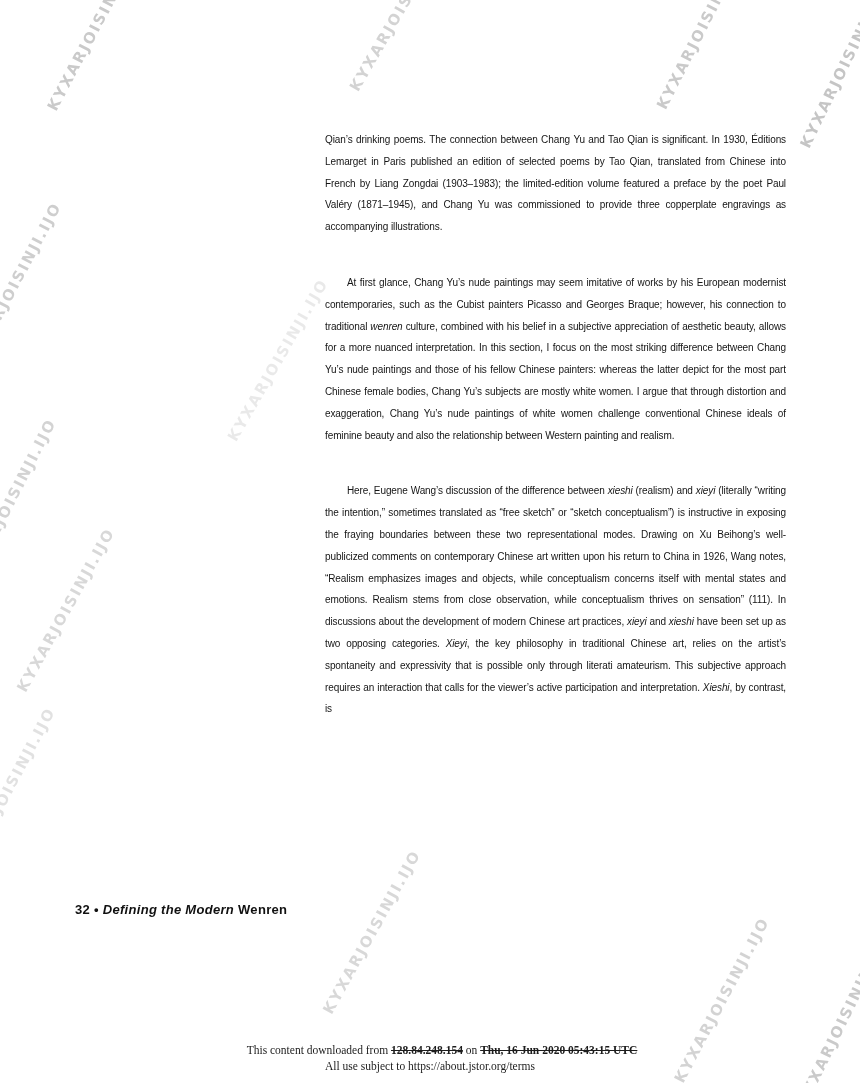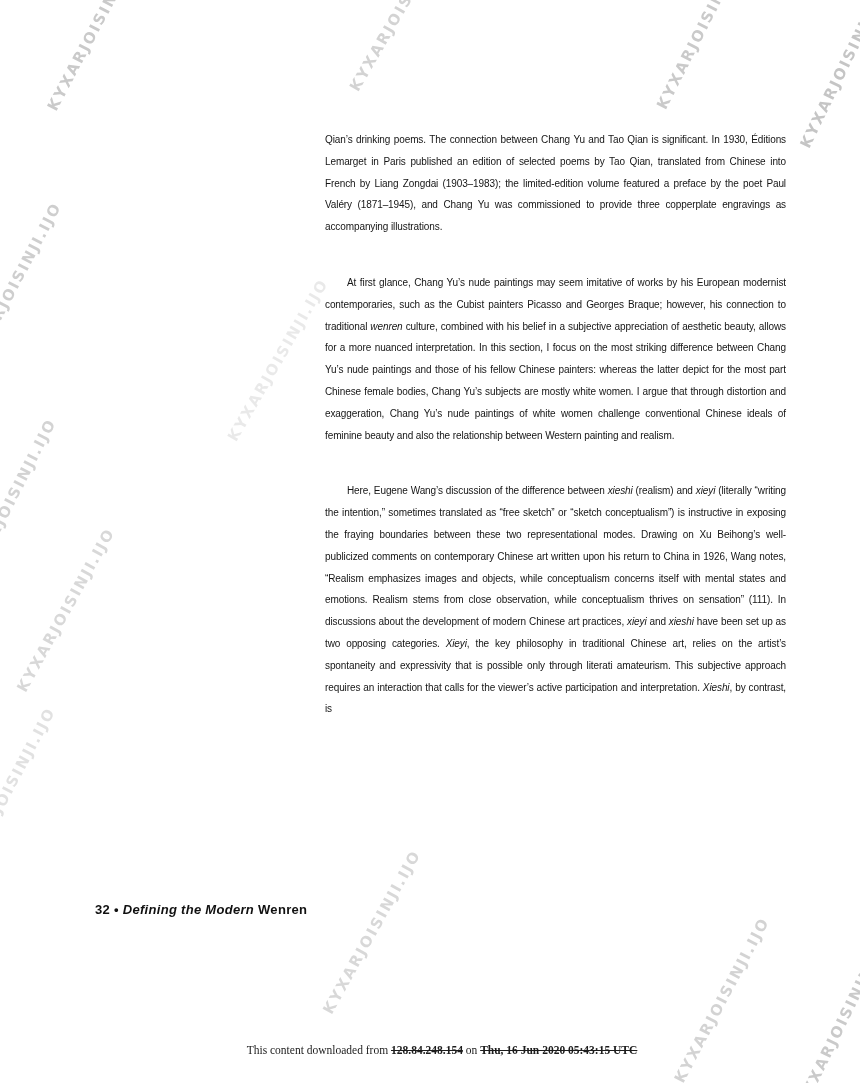--- a/index.html
+++ b/index.html
@@ -46,21 +46,20 @@
   
   .running-footer {
     position: absolute;
     left: 75px;
     top: 902px;
     font-size: 13px;
     font-weight: bold;
     letter-spacing: 0.3px;
     color: #111;
     white-space: nowrap;
-    margin-left: 20px;
   }
   .running-footer .title-italic { font-style: italic; }
 
   
   .stamp {
     position: absolute;
     left: 0;
     width: 100%;
     text-align: center;
     font-family: "Liberation Serif", serif;
@@ -95,14 +94,15 @@
 
   <div class="body-text">
     <p class="para"><span>Qian’s drinking poems. The connection between Chang Yu and Tao Qian is significant. In 1930, Éditions Lemarget in Paris published an edition of selected poems by Tao Qian, translated from Chinese into French by Liang Zongdai (1903–1983); the limited-edition volume featured a preface by the poet Paul Valéry (1871–1945), and Chang Yu was commissioned to provide three copperplate engravings as accompanying illustrations.</span></p>
     <p class="para indent"><span>At first glance, Chang Yu’s nude paintings may seem imitative of works by his European modernist contemporaries, such as the Cubist painters Picasso and Georges Braque; however, his connection to traditional </span><i>wenren</i><span> culture, combined with his belief in a subjective appreciation of aesthetic beauty, allows for a more nuanced interpretation. In this section, I focus on the most striking difference between Chang Yu’s nude paintings and those of his fellow Chinese painters: whereas the latter depict for the most part Chinese female bodies, Chang Yu’s subjects are mostly white women. I argue that through distortion and exaggeration, Chang Yu’s nude paintings of white women challenge conventional Chinese ideals of feminine beauty and also the relationship between Western painting and realism.</span></p>
     <p class="para indent"><span>Here, Eugene Wang’s discussion of the difference between </span><i>xieshi</i><span> (realism) and </span><i>xieyi</i><span> (literally “writing the intention,” sometimes translated as “free sketch” or “sketch conceptualism”) is instructive in exposing the fraying boundaries between these two representational modes. Drawing on Xu Beihong’s well-publicized comments on contemporary Chinese art written upon his return to China in 1926, Wang notes, “Realism emphasizes images and objects, while conceptualism concerns itself with mental states and emotions. Realism stems from close observation, while conceptualism thrives on sensation” (111). In discussions about the development of modern Chinese art practices, </span><i>xieyi</i><span> and </span><i>xieshi</i><span> have been set up as two opposing categories. </span><i>Xieyi</i><span>, the key philosophy in traditional Chinese art, relies on the artist’s spontaneity and expressivity that is possible only through literati amateurism. This subjective approach requires an interaction that calls for the viewer’s active participation and interpretation. </span><i>Xieshi</i><span>, by contrast, is</span></p>
   </div>
 
   <div class="running-footer"><span>32</span><span> • </span><span class="title-italic">Defining the Modern</span><span> Wenren</span></div>
 
   <div class="stamp stamp-line1"><span>This content downloaded from </span><span class="redacted">128.84.248.154</span><span> on </span><span class="redacted">Thu, 16 Jun 2020 05:43:15 UTC</span></div>
+  <div class="stamp stamp-line2">All use subject to https://about.jstor.org/terms</div>
 
 </div>
 
 </body></html>

